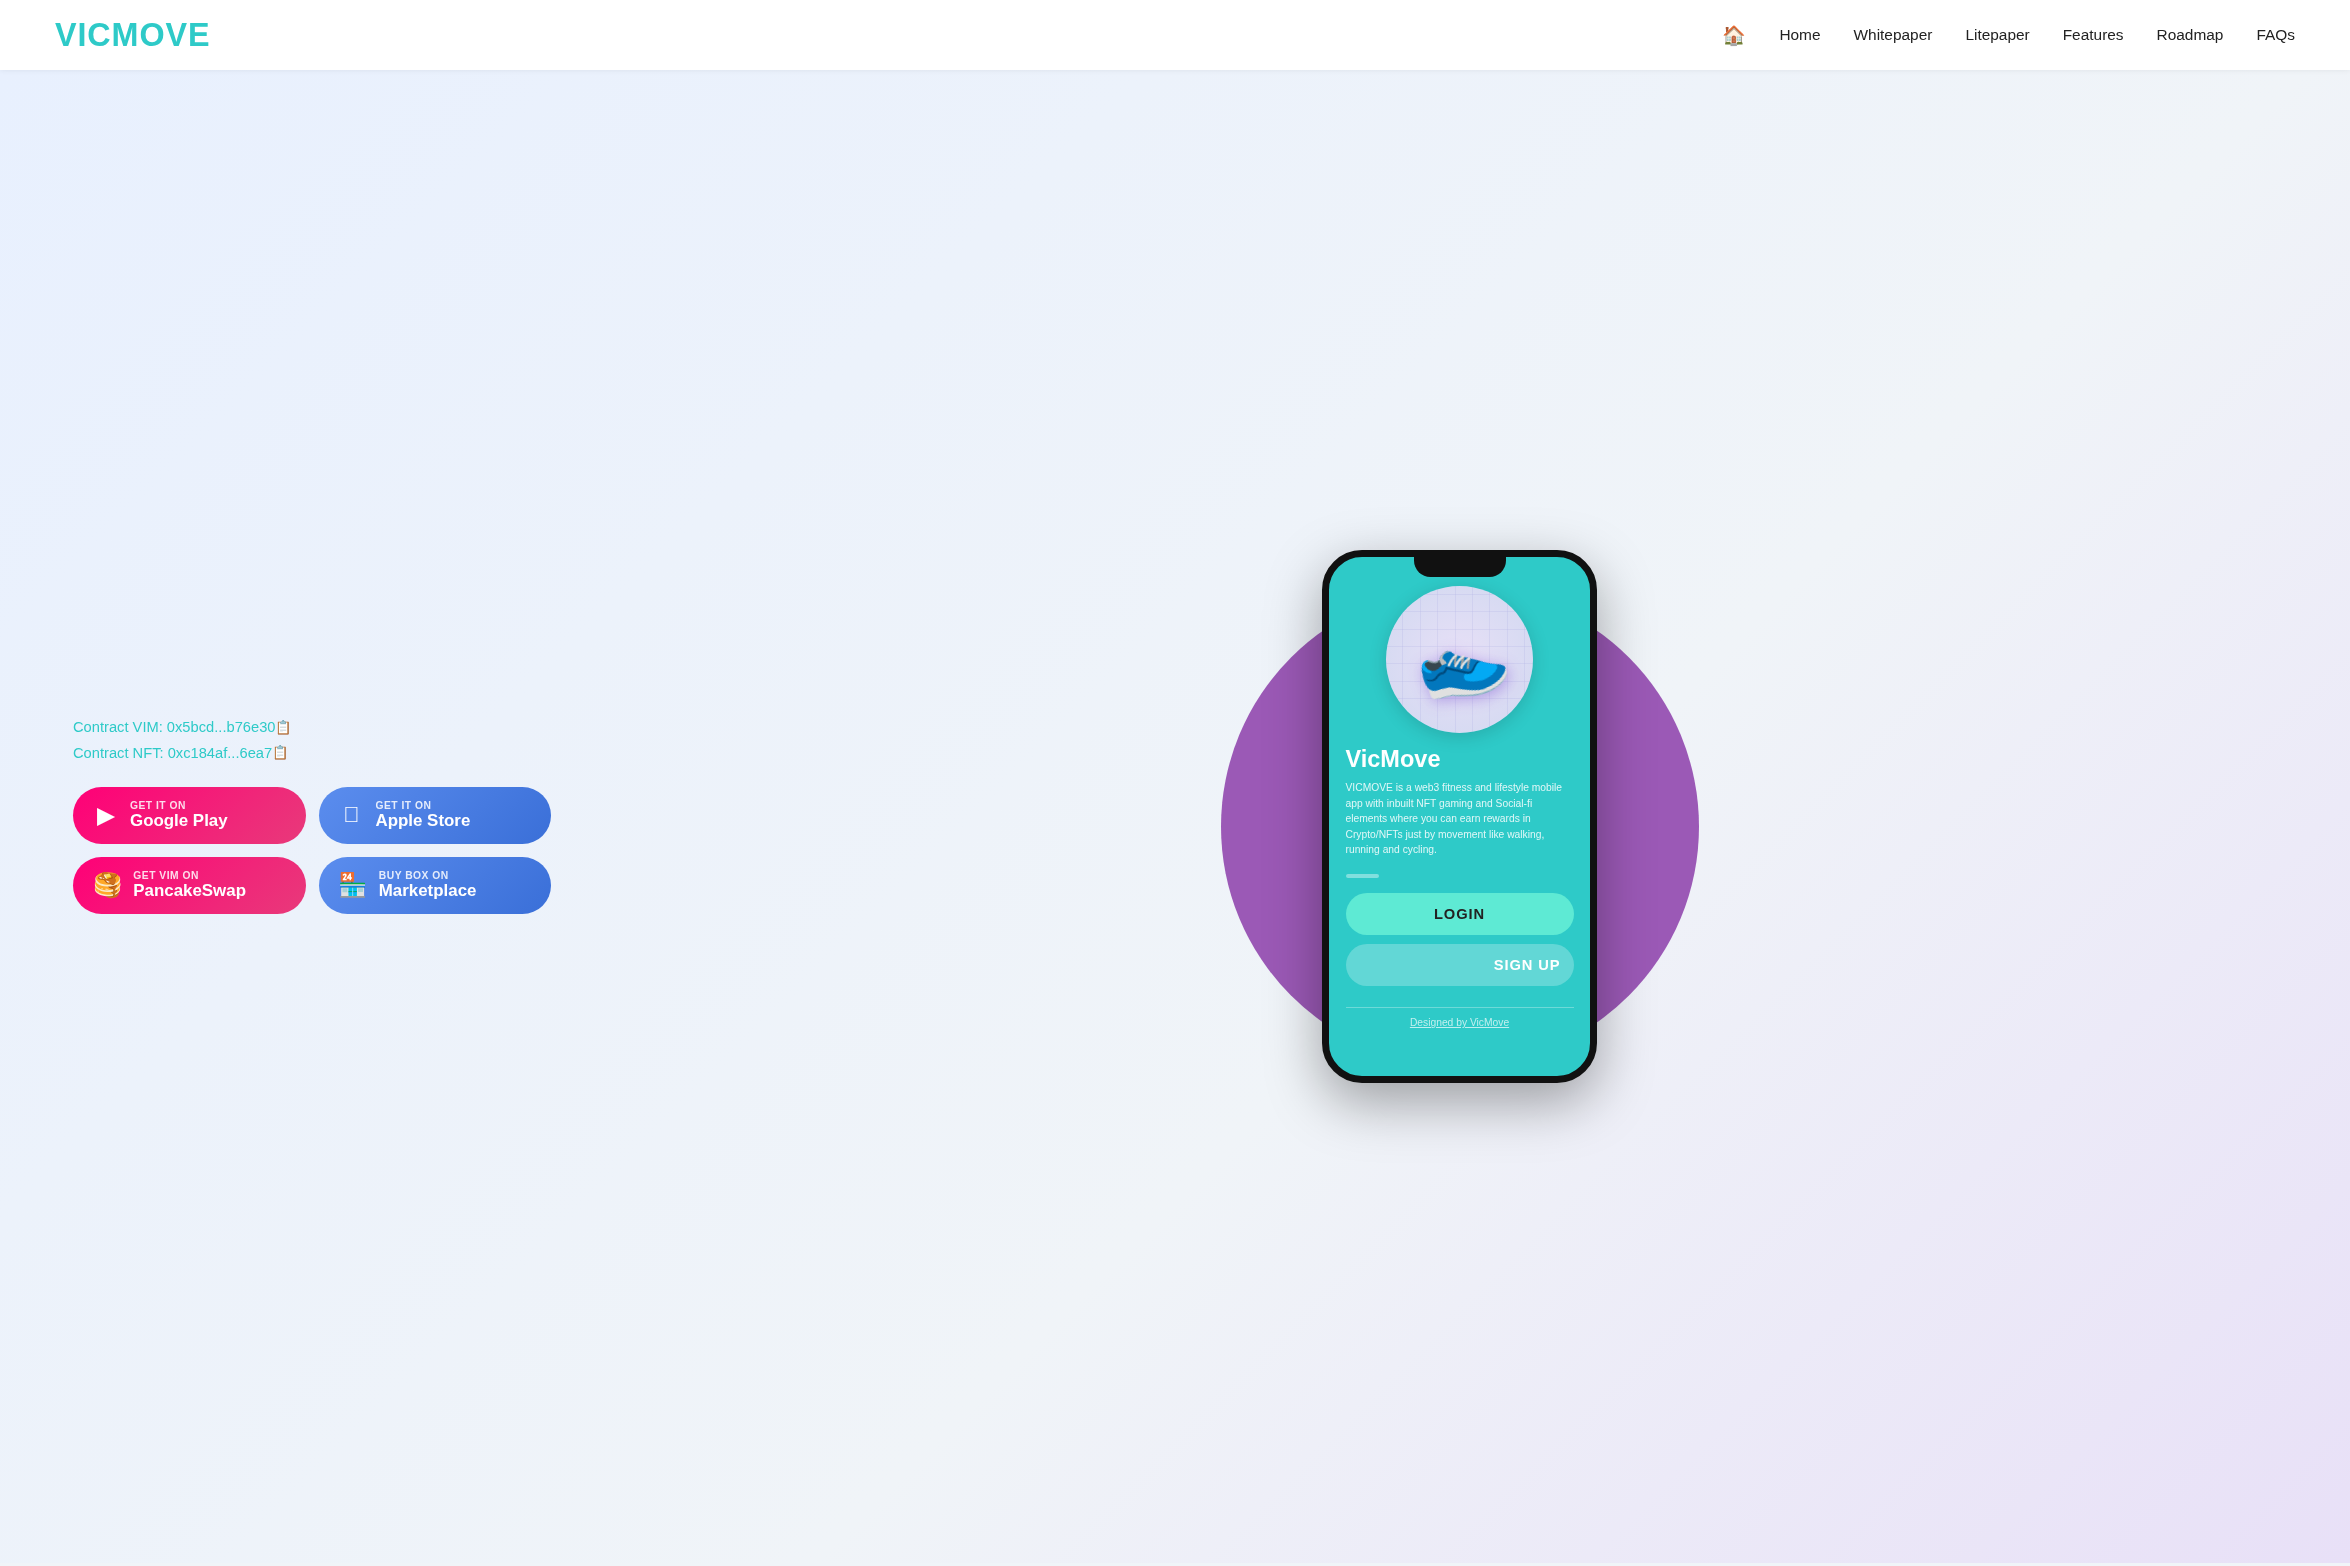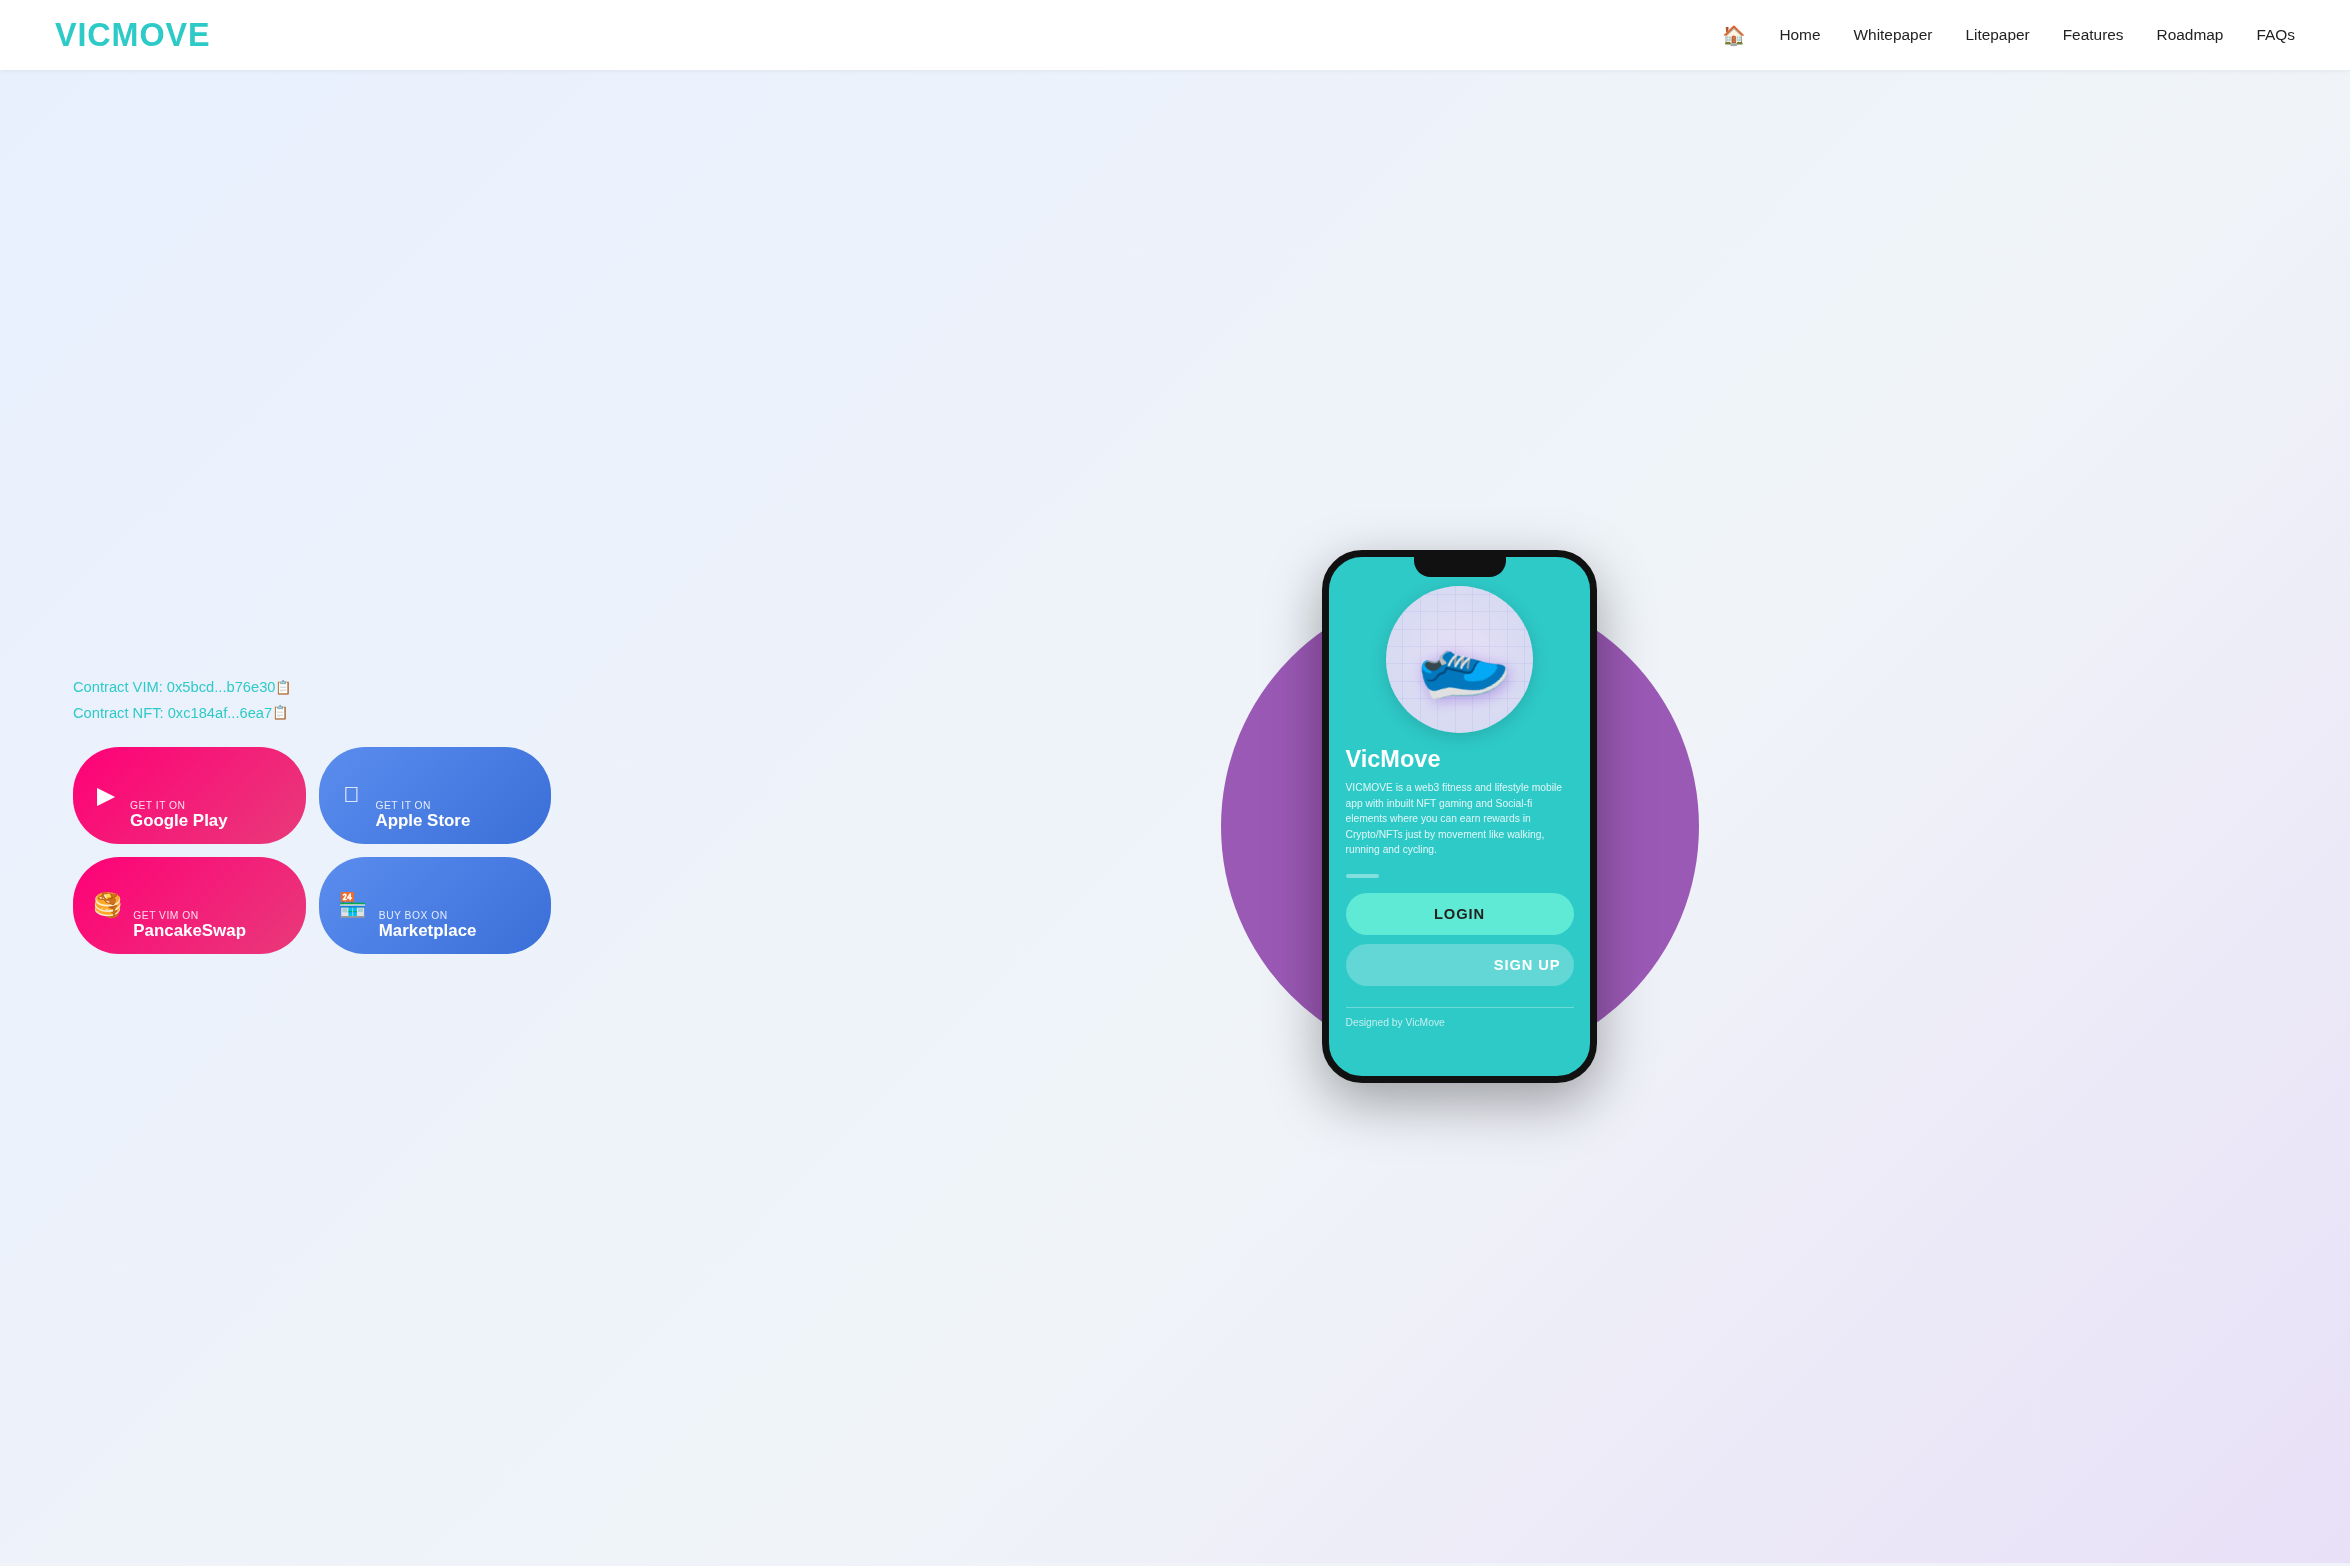--- a/index.html
+++ b/index.html
@@ -133,22 +133,21 @@
     .btn-text {
       display: flex;
       flex-direction: column;
       text-align: left;
     }
     .btn-text-top {
       font-size: 0.7rem;
       color: rgba(255,255,255,0.85);
       text-transform: uppercase;
       letter-spacing: 0.5px;
-      font-weight: 400;
-      margin-top: 40px;
+      font-weight: 700;
     }
     .btn-text-main {
       font-size: 1.15rem;
       color: #fff;
       font-weight: 700;
     }
 
     
     .hero-right {
       flex: 1;
@@ -290,21 +289,22 @@
     .phone-divider {
       width: 100%;
       height: 0.9px;
       background: rgba(255,255,255,0.3);
       margin-bottom: 9.2px;
     }
 
     .phone-footer {
       font-size: 0.7rem;
       color: rgba(255,255,255,0.7);
-      text-align: left;
+      text-align: center;
+      text-decoration: underline;
     }
   </style>
 </head>
 <body>
 
 <header class="header">
   <div class="logo">VICMOVE</div>
   <nav class="nav">
     <span class="nav-home-icon">🏠</span>
     <a href="#">Home</a>

